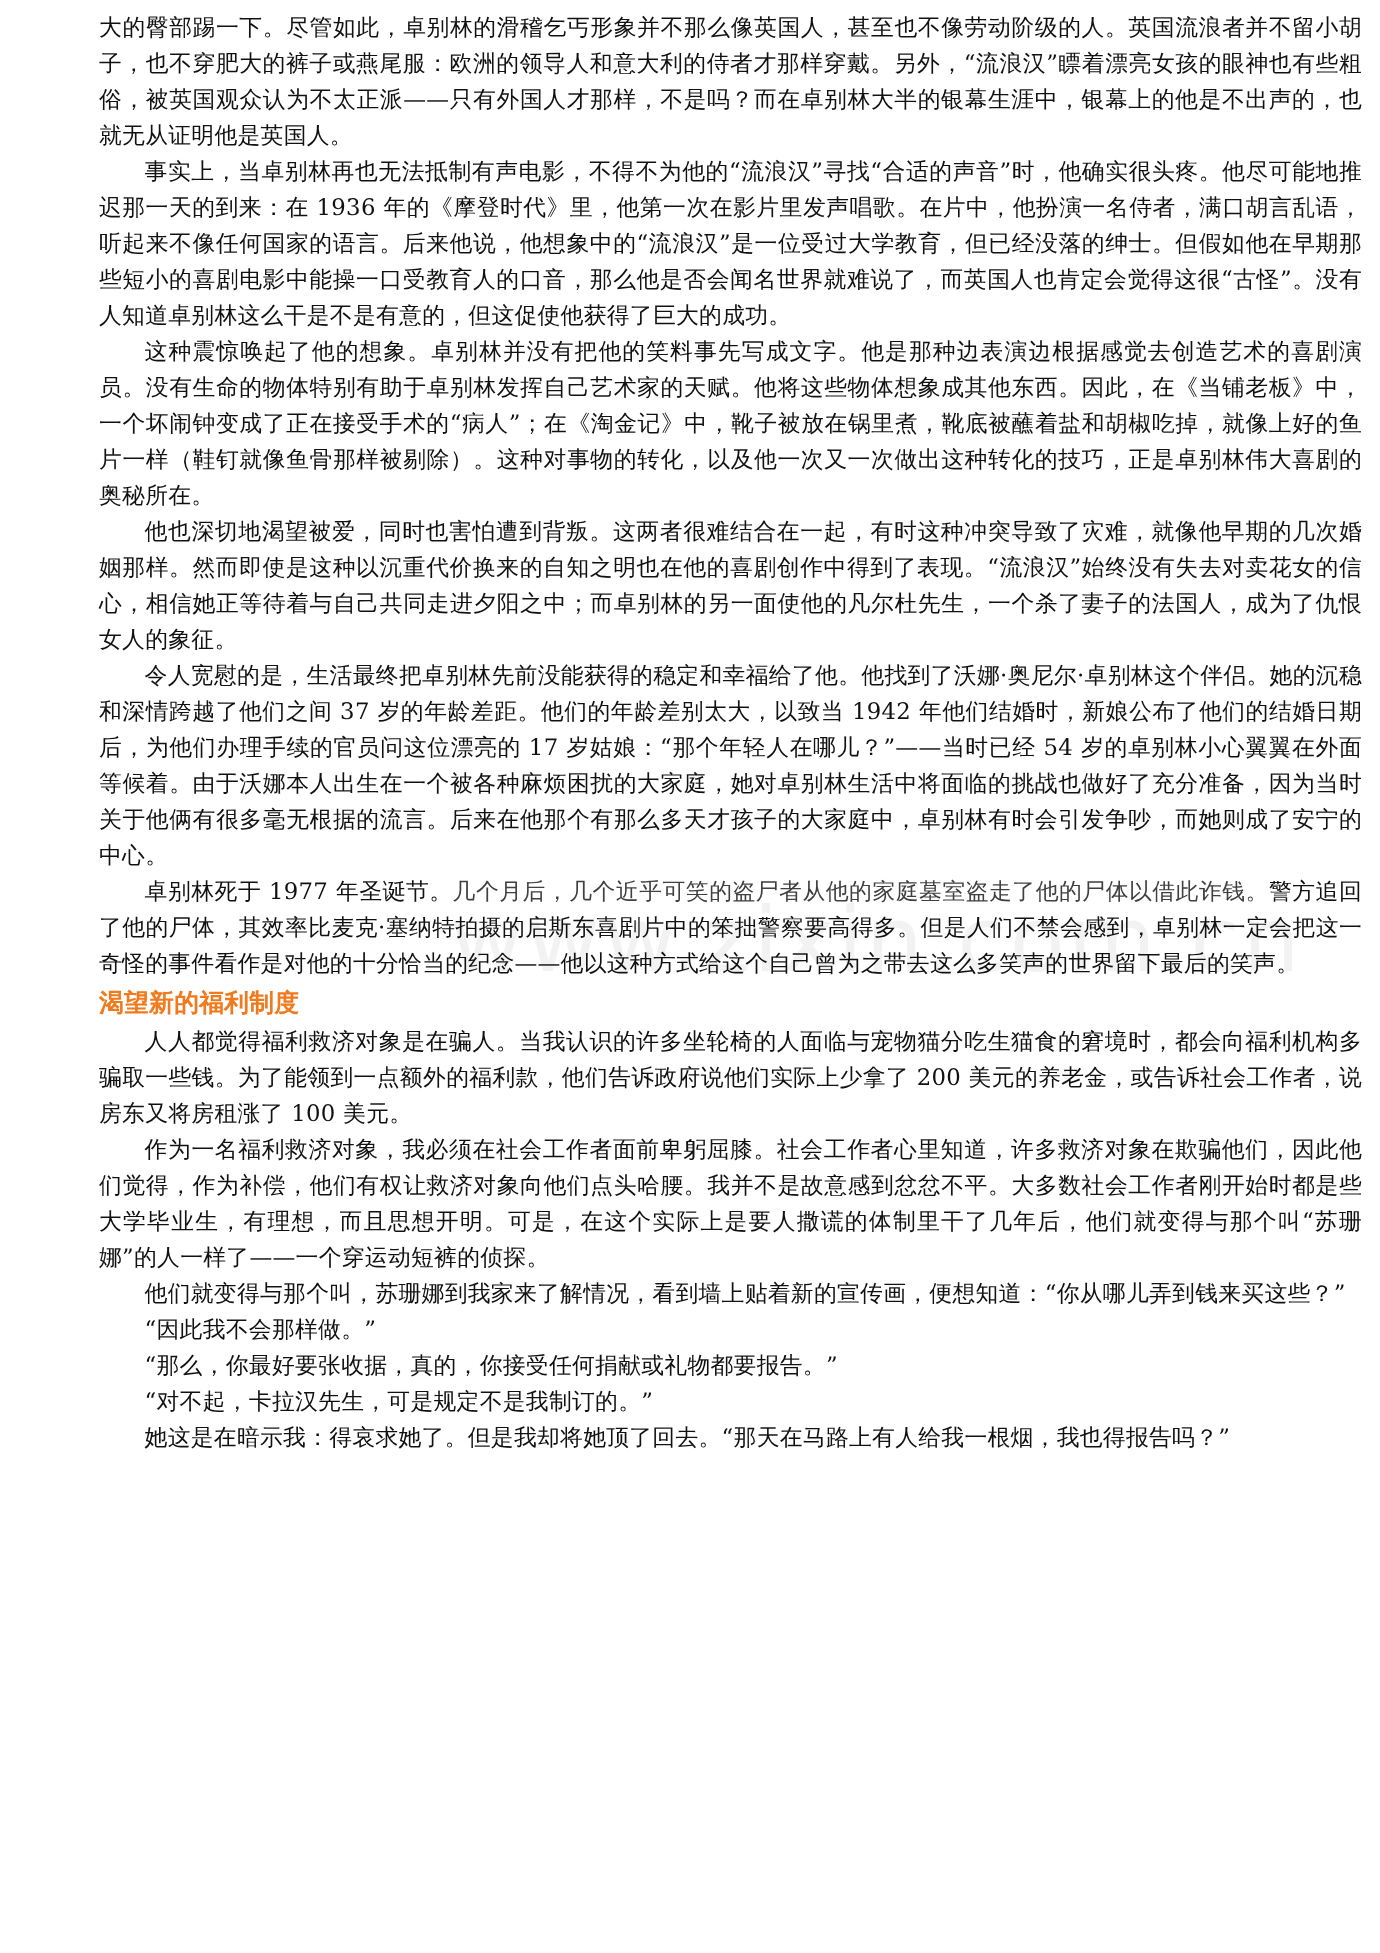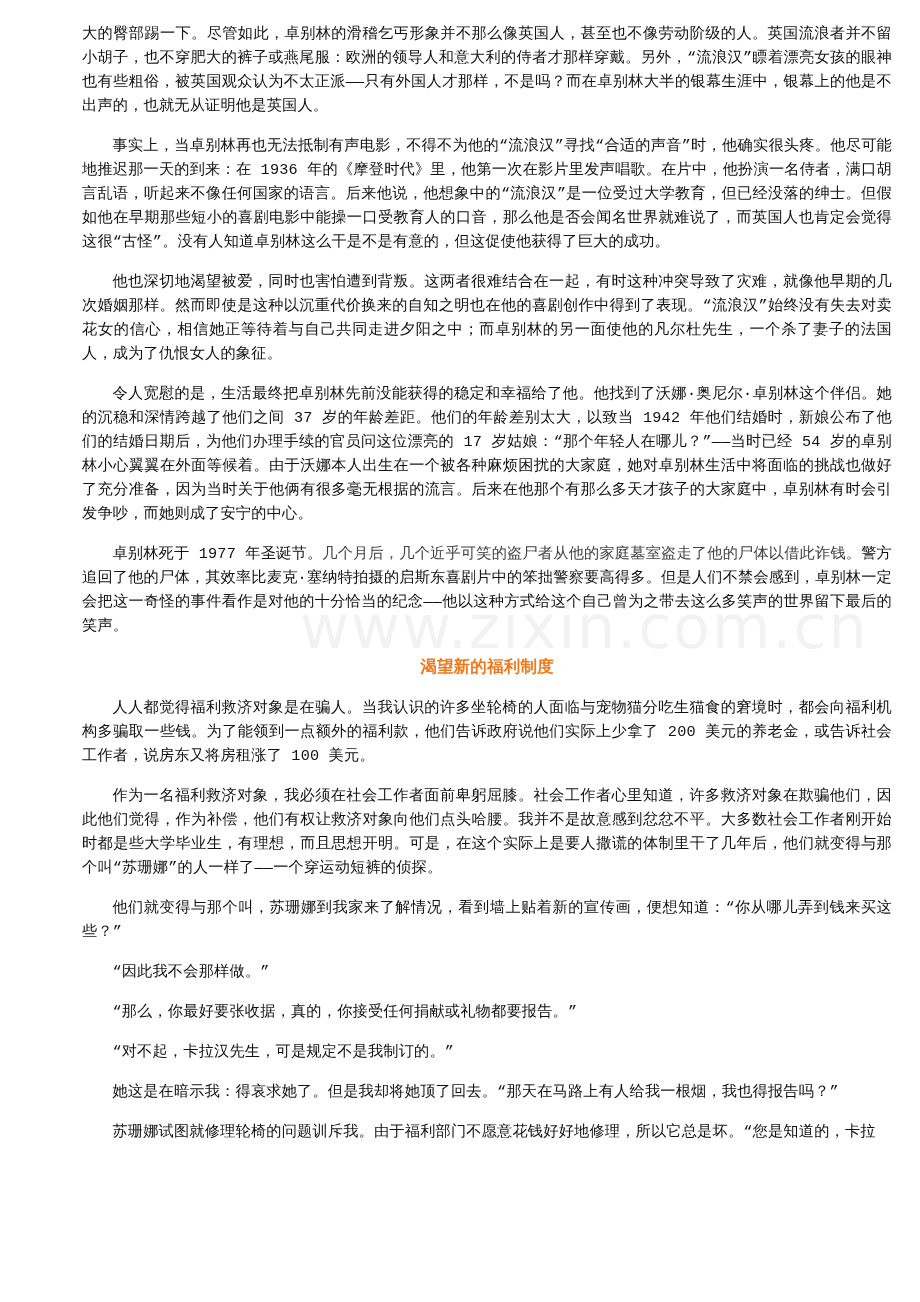--- a/index.html
+++ b/index.html
@@ -3,50 +3,50 @@
 <meta charset="utf-8">
 <style>
   html, body { margin: 0; padding: 0; background: #ffffff; }
   body { width: 920px; height: 1302px; overflow: hidden; position: relative; }
   .page {
     position: absolute; left: 66px; top: 6px; width: 842px;
     font-family: "DejaVu Serif", "Liberation Serif", serif;
     font-size: 15.2px; line-height: 24px; color: #111111;
     text-align: justify; letter-spacing: 0.2px;
   }
-  .page p { margin: 16px; font-family: Liberation Mono, monospace; }
+  .page p { margin: 0; }
   .page p.indent { text-indent: 2em; }
   .page p.dialog { padding-left: 2em; }
   .red { color: #404040; }
   .heading {
-    text-align: center; color: #f07a1e; font-weight: bold;
+    color: #f07a1e; font-weight: bold;
     font-family: "DejaVu Sans", "Liberation Sans", sans-serif;
     font-size: 16.5px; line-height: 26px; margin: 2px 0 0 0;
   }
   .watermark {
     position: absolute; left: 300px; top: 592px; width: 360px;
     font-family: "DejaVu Sans", sans-serif; font-size: 60px; color: rgba(0,0,0,0.05);
     pointer-events: none; letter-spacing: 2px;
   }
 </style>
 </head>
 <body>
 
 <div class="watermark">www.zixin.com.cn</div>
 
 <div class="page">
   <p>大的臀部踢一下。尽管如此，卓别林的滑稽乞丐形象并不那么像英国人，甚至也不像劳动阶级的人。英国流浪者并不留小胡子，也不穿肥大的裤子或燕尾服：欧洲的领导人和意大利的侍者才那样穿戴。另外，“流浪汉”瞟着漂亮女孩的眼神也有些粗俗，被英国观众认为不太正派——只有外国人才那样，不是吗？而在卓别林大半的银幕生涯中，银幕上的他是不出声的，也就无从证明他是英国人。</p>
   <p class="indent">事实上，当卓别林再也无法抵制有声电影，不得不为他的“流浪汉”寻找“合适的声音”时，他确实很头疼。他尽可能地推迟那一天的到来：在 1936 年的《摩登时代》里，他第一次在影片里发声唱歌。在片中，他扮演一名侍者，满口胡言乱语，听起来不像任何国家的语言。后来他说，他想象中的“流浪汉”是一位受过大学教育，但已经没落的绅士。但假如他在早期那些短小的喜剧电影中能操一口受教育人的口音，那么他是否会闻名世界就难说了，而英国人也肯定会觉得这很“古怪”。没有人知道卓别林这么干是不是有意的，但这促使他获得了巨大的成功。</p>
+  <p class="indent">这种震惊唤起了他的想象。卓别林并没有把他的笑料事先写成文字。他是那种边表演边根据感觉去创造艺术的喜剧演员。没有生命的物体特别有助于卓别林发挥自己艺术家的天赋。他将这些物体想象成其他东西。因此，在《当铺老板》中，一个坏闹钟变成了正在接受手术的“病人”；在《淘金记》中，靴子被放在锅里煮，靴底被蘸着盐和胡椒吃掉，就像上好的鱼片一样（鞋钉就像鱼骨那样被剔除）。这种对事物的转化，以及他一次又一次做出这种转化的技巧，正是卓别林伟大喜剧的奥秘所在。</p>
   <p class="indent">他也深切地渴望被爱，同时也害怕遭到背叛。这两者很难结合在一起，有时这种冲突导致了灾难，就像他早期的几次婚姻那样。然而即使是这种以沉重代价换来的自知之明也在他的喜剧创作中得到了表现。“流浪汉”始终没有失去对卖花女的信心，相信她正等待着与自己共同走进夕阳之中；而卓别林的另一面使他的凡尔杜先生，一个杀了妻子的法国人，成为了仇恨女人的象征。</p>
   <p class="indent">令人宽慰的是，生活最终把卓别林先前没能获得的稳定和幸福给了他。他找到了沃娜·奥尼尔·卓别林这个伴侣。她的沉稳和深情跨越了他们之间 37 岁的年龄差距。他们的年龄差别太大，以致当 1942 年他们结婚时，新娘公布了他们的结婚日期后，为他们办理手续的官员问这位漂亮的 17 岁姑娘：“那个年轻人在哪儿？”——当时已经 54 岁的卓别林小心翼翼在外面等候着。由于沃娜本人出生在一个被各种麻烦困扰的大家庭，她对卓别林生活中将面临的挑战也做好了充分准备，因为当时关于他俩有很多毫无根据的流言。后来在他那个有那么多天才孩子的大家庭中，卓别林有时会引发争吵，而她则成了安宁的中心。</p>
   <p class="indent"><span>卓别林死于 1977 年圣诞节。</span><span class="red">几个月后，几个近乎可笑的盗尸者从他的家庭墓室盗走了他的尸体以借此诈钱。</span><span>警方追回了他的尸体，其效率比麦克·塞纳特拍摄的启斯东喜剧片中的笨拙警察要高得多。但是人们不禁会感到，卓别林一定会把这一奇怪的事件看作是对他的十分恰当的纪念——他以这种方式给这个自己曾为之带去这么多笑声的世界留下最后的笑声。</span></p>
 
   <h2 class="heading">渴望新的福利制度</h2>
 
   <p class="indent">人人都觉得福利救济对象是在骗人。当我认识的许多坐轮椅的人面临与宠物猫分吃生猫食的窘境时，都会向福利机构多骗取一些钱。为了能领到一点额外的福利款，他们告诉政府说他们实际上少拿了 200 美元的养老金，或告诉社会工作者，说房东又将房租涨了 100 美元。</p>
   <p class="indent">作为一名福利救济对象，我必须在社会工作者面前卑躬屈膝。社会工作者心里知道，许多救济对象在欺骗他们，因此他们觉得，作为补偿，他们有权让救济对象向他们点头哈腰。我并不是故意感到忿忿不平。大多数社会工作者刚开始时都是些大学毕业生，有理想，而且思想开明。可是，在这个实际上是要人撒谎的体制里干了几年后，他们就变得与那个叫“苏珊娜”的人一样了——一个穿运动短裤的侦探。</p>
   <p class="indent">他们就变得与那个叫，苏珊娜到我家来了解情况，看到墙上贴着新的宣传画，便想知道：“你从哪儿弄到钱来买这些？”</p>
   <p class="dialog">“因此我不会那样做。”</p>
   <p class="dialog">“那么，你最好要张收据，真的，你接受任何捐献或礼物都要报告。”</p>
   <p class="dialog">“对不起，卡拉汉先生，可是规定不是我制订的。”</p>
   <p class="dialog">她这是在暗示我：得哀求她了。但是我却将她顶了回去。“那天在马路上有人给我一根烟，我也得报告吗？”</p>
-  <p class="dialog">苏珊娜试图就修理轮椅的问题训斥我。由于福利部门不愿意花钱好好地修理，所以它总是坏。“您是知道的，卡拉</p>
 </div>
 
 </body></html>

